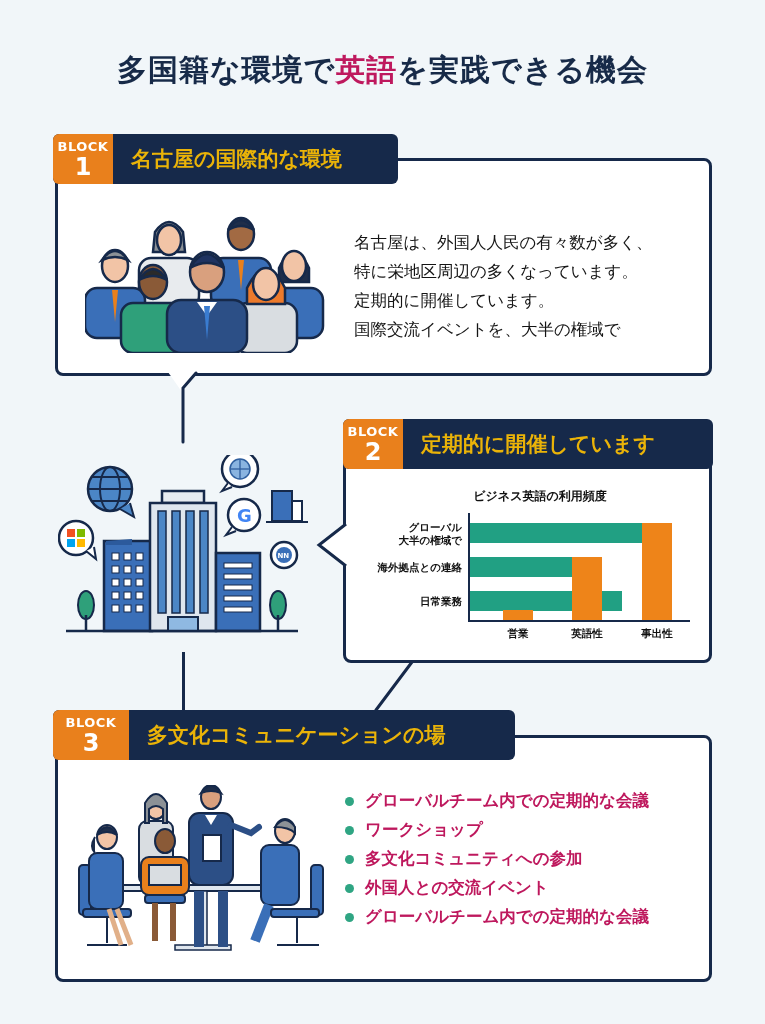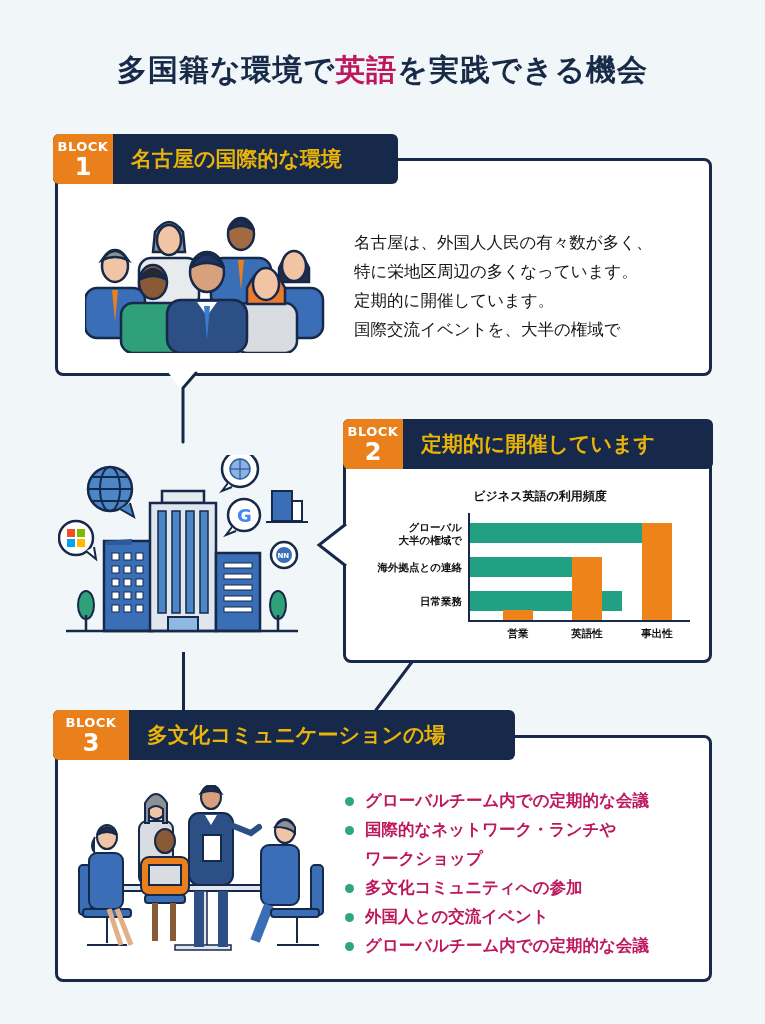--- a/index.html
+++ b/index.html
@@ -307,19 +307,18 @@
   <rect x="236" y="80" width="12" height="50" rx="4" fill="#3a6fb8" stroke="#16294a" stroke-width="2"></rect>
   <rect x="196" y="124" width="48" height="8" rx="3" fill="#3a6fb8" stroke="#16294a" stroke-width="2"></rect>
   <line x1="222" y1="132" x2="222" y2="158" stroke="#16294a" stroke-width="2"></line>
   <line x1="202" y1="160" x2="244" y2="160" stroke="#16294a" stroke-width="2"></line>
 </svg>
 
 <ul class="bullets">
   <li><span class="dot"></span><span>グローバルチーム内での定期的な会議</span></li>
   <li>
       <span class="dot"></span>
-      <span class="cont">国際的なネットワーク・ランチや</span>
       <span class="cont">ワークショップ</span>
     </li>
   <li><span class="dot"></span><span>多文化コミュニティへの参加</span></li>
   <li><span class="dot"></span><span>外国人との交流イベント</span></li>
   <li><span class="dot"></span><span>グローバルチーム内での定期的な会議</span></li>
 </ul>
 
 </body></html>

